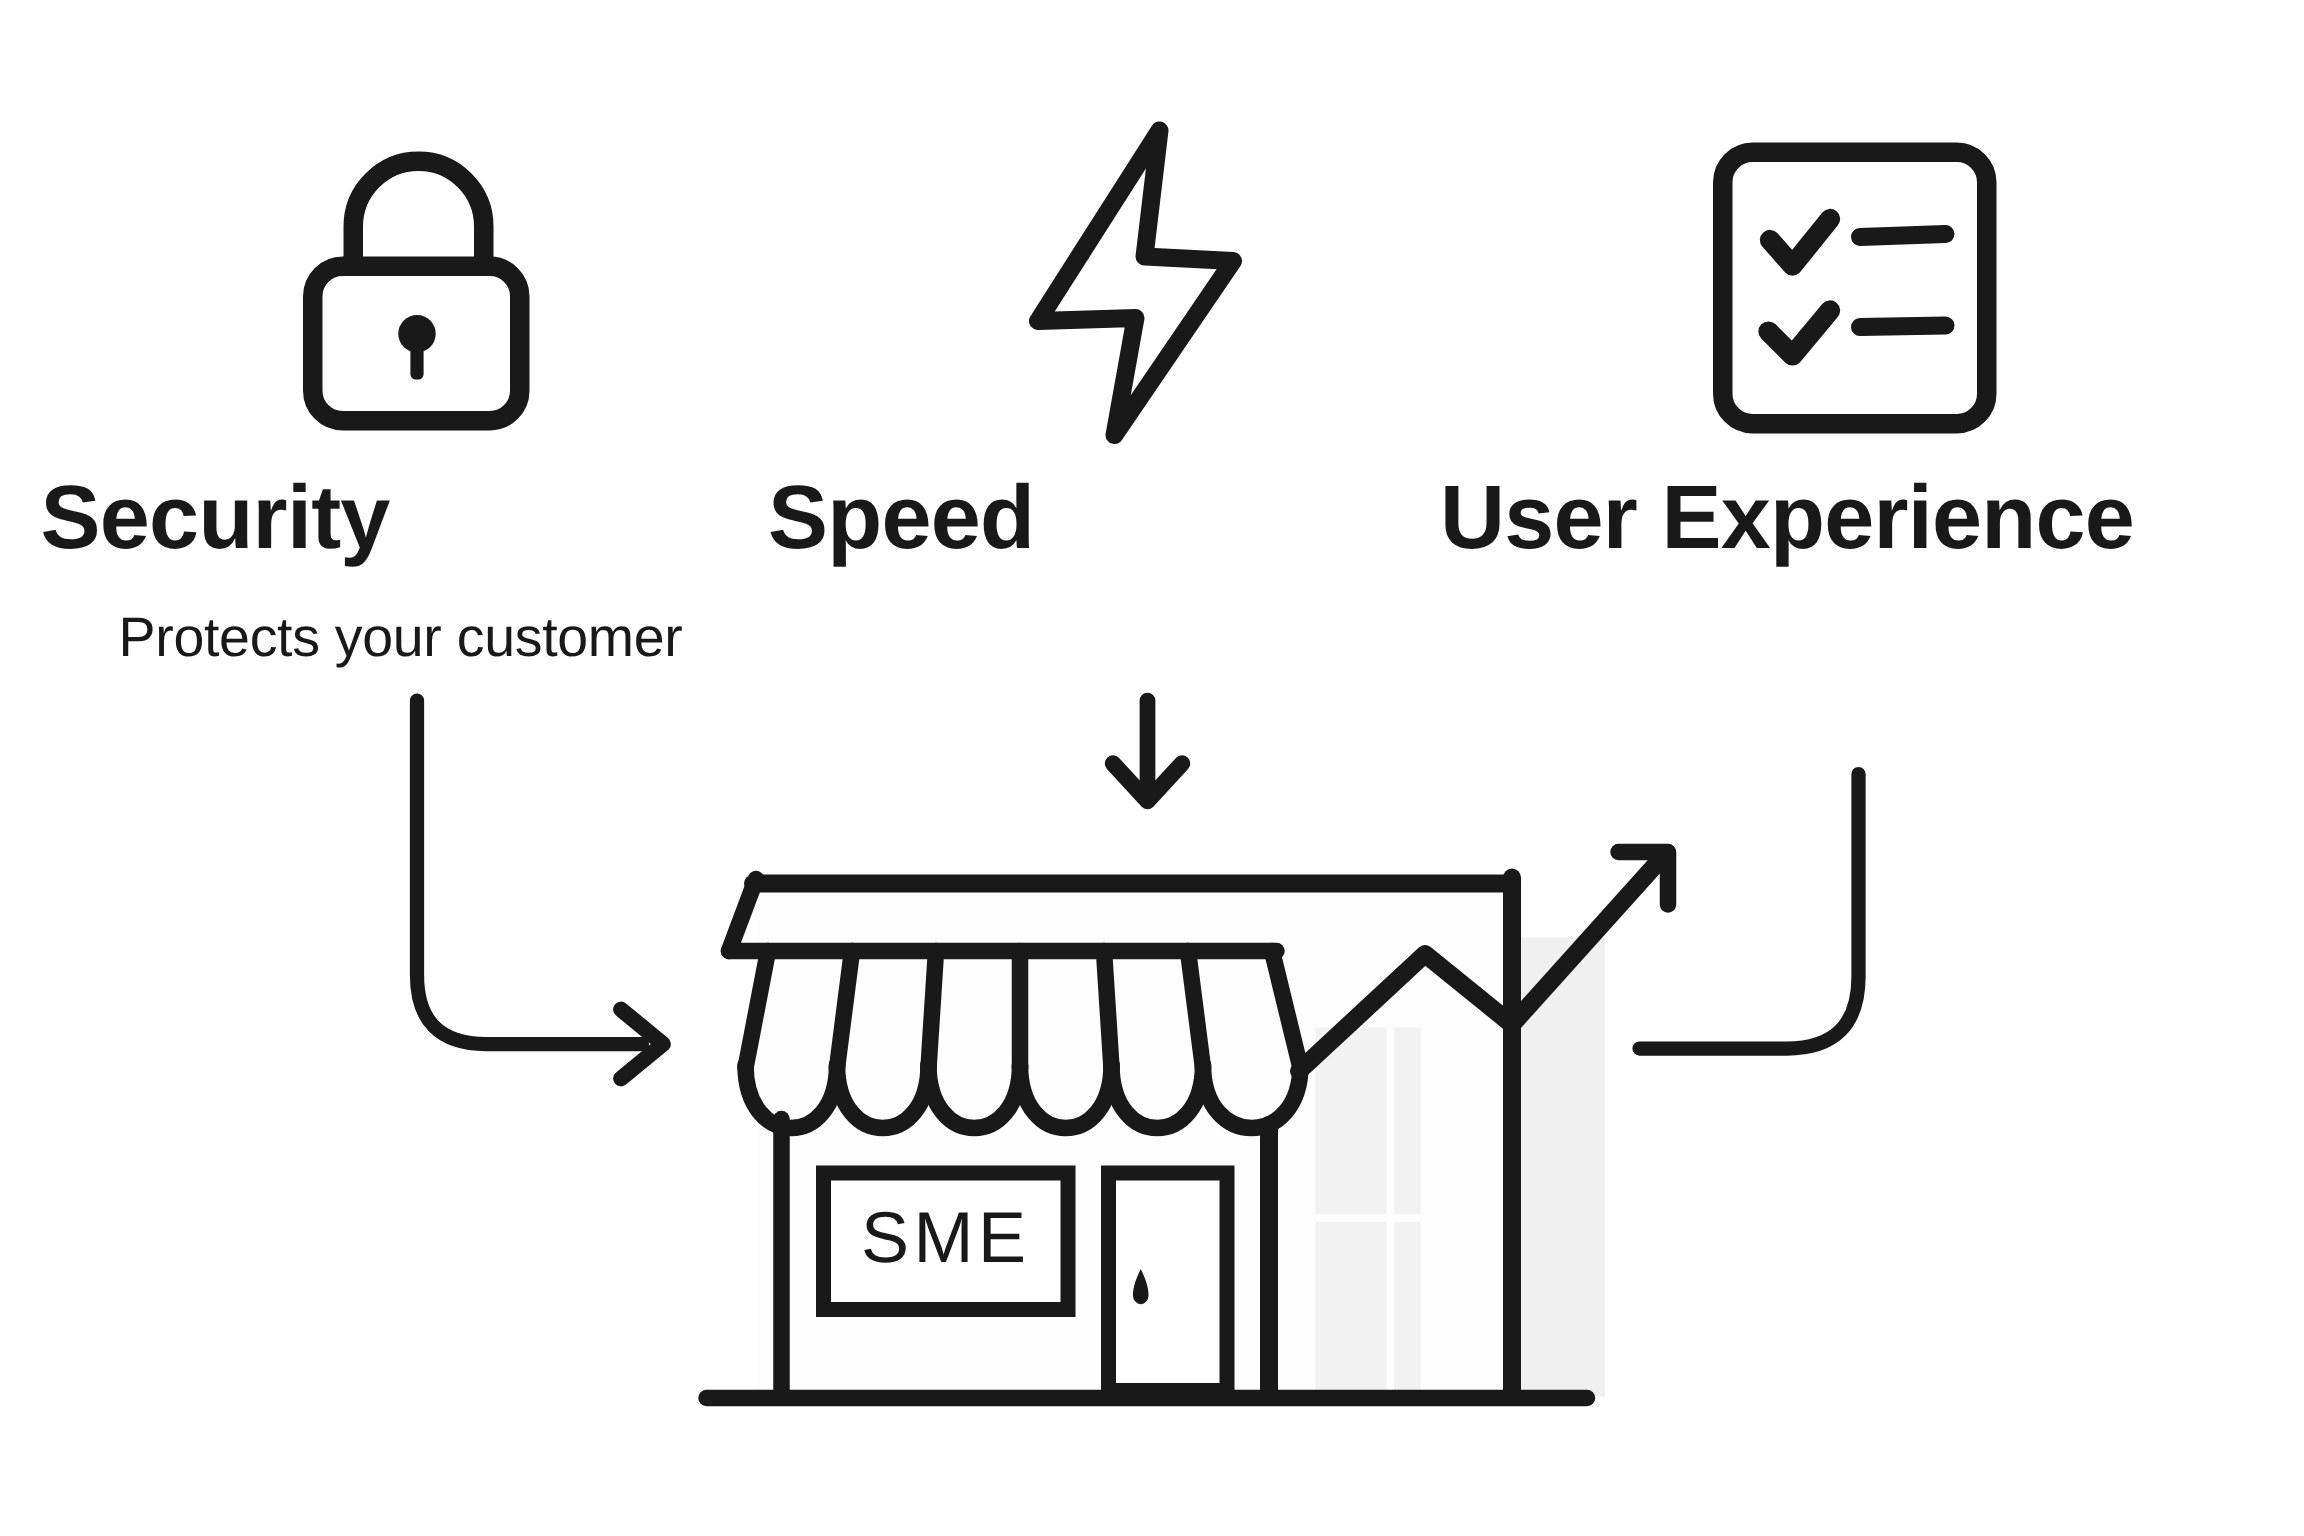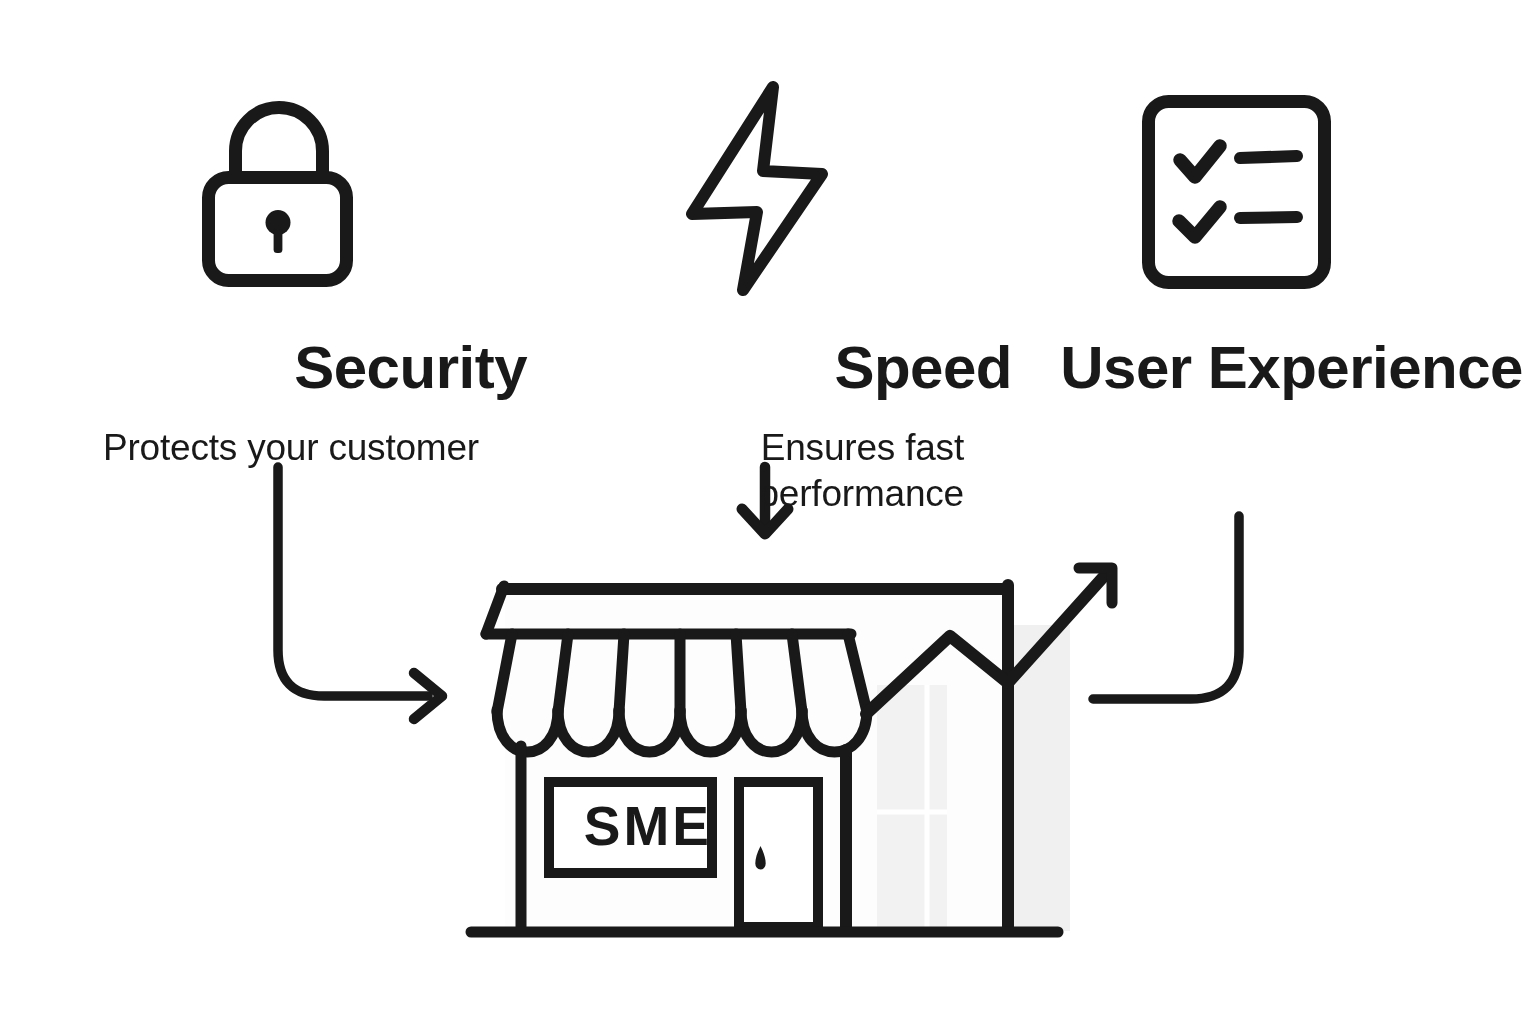--- a/index.html
+++ b/index.html
@@ -3,25 +3,25 @@
 <meta charset="utf-8">
 <style>
   html,body{margin:0;padding:0;background:#ffffff;}
   #stage{
     position:relative;width:1536px;height:1024px;overflow:hidden;
     background:#ffffff;
     font-family:"Liberation Sans","DejaVu Sans",sans-serif;
     color:#191919;
   }
   #diagram-svg{position:absolute;left:0;top:0;width:1536px;height:1024px;}
-  .txt{position:absolute;text-align:right;color:#191919;margin-top:23px;}
+  .txt{position:absolute;text-align:left;color:#191919;}
   .title{font-size:60px;font-weight:bold;letter-spacing:-0.5px;line-height:62px;}
   .subtitle{font-size:37px;font-weight:400;line-height:46px;letter-spacing:-0.2px;}
   .sign-label{
-    position:absolute;text-align:right;font-weight:bold;font-size:55px;
+    position:absolute;text-align:center;font-weight:normal;font-size:48px;
     letter-spacing:3px;line-height:50px;color:#191919;
   }
 </style>
 </head>
 <body>
 
 <div id="stage">
 
   <svg id="diagram-svg" viewBox="0 0 1536 1024" xmlns="http://www.w3.org/2000/svg">
 
@@ -105,19 +105,18 @@
       <line x1="1240" y1="158" x2="1297" y2="156" stroke-width="12"></line>
       <polyline points="1179,221 1195,237 1220,207" stroke-width="13.5"></polyline>
       <line x1="1240" y1="218" x2="1297" y2="217" stroke-width="12"></line>
     </g>
   </svg>
 
   <div class="txt title" style="left:27px;top:314px;width:500px;">Security</div>
   <div class="txt subtitle" style="left:79px;top:402px;width:400px;">Protects your customer</div>
 
   <div class="txt title" style="left:512px;top:314px;width:500px;">Speed</div>
-  <div class="txt subtitle" style="left:564px;top:402px;width:400px;">Ensures fast performance</div>
 
-  <div class="txt title" style="left:1023px;top:314px;width:500px;">User Experience</div>
+  <div class="txt title" style="left:960px;top:314px;width:500px;">User Experience</div>
 
   <div class="sign-label" style="left:549px;top:801px;width:163px;">SME</div>
 
 </div>
 
 </body></html>

